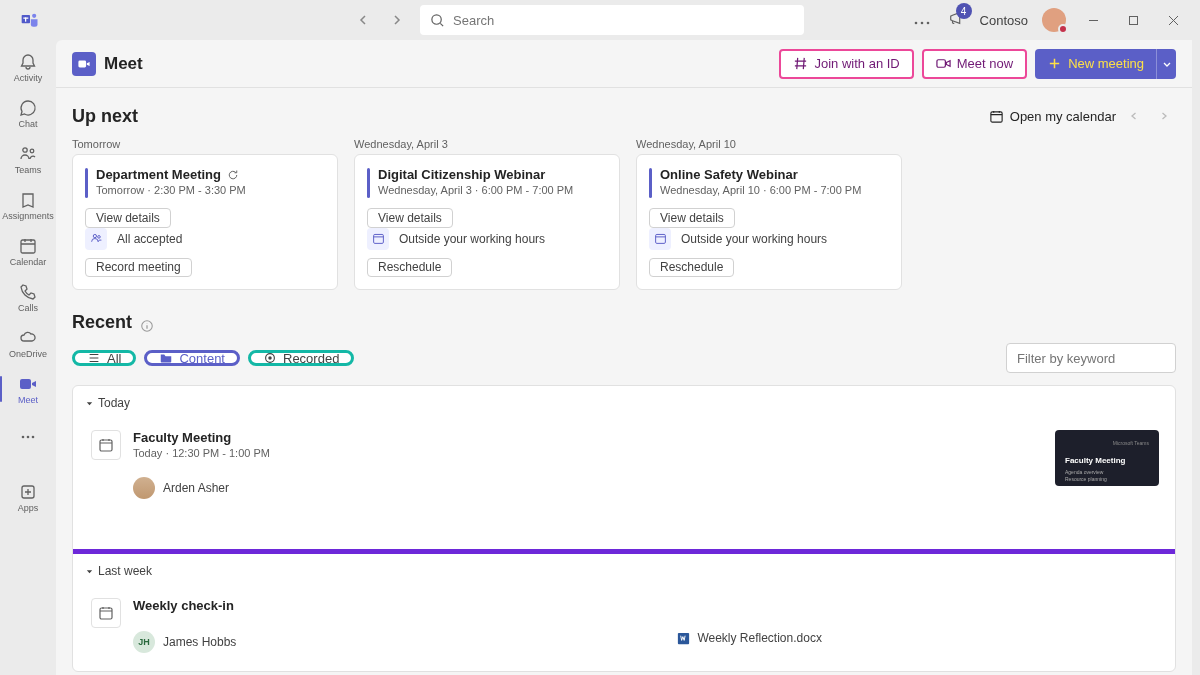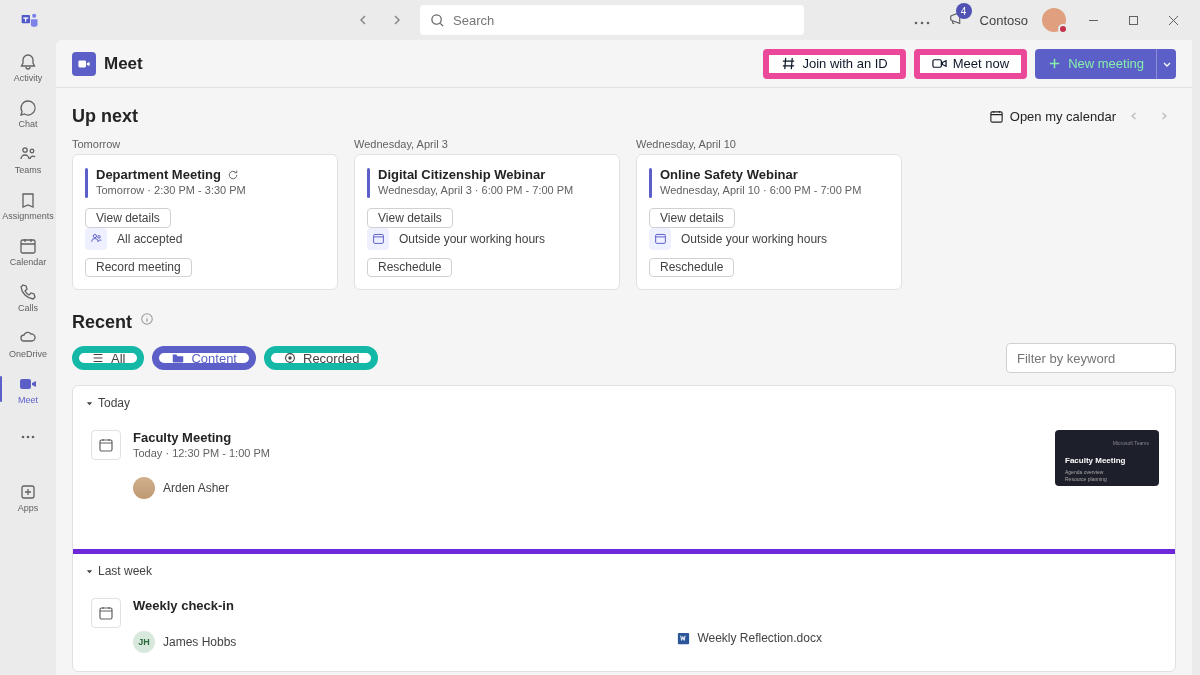--- a/index.html
+++ b/index.html
@@ -37,23 +37,23 @@
 .main { position: absolute; left: 56px; top: 40px; right: 8px; bottom: 0; background: #f5f5f5; border-top-left-radius: 6px; overflow-y: auto; }
 .main::-webkit-scrollbar { width: 8px; }
 .main::-webkit-scrollbar-thumb { background: #bbb; border-radius: 4px; }
 .main::-webkit-scrollbar-track { background: #e4e4e4; }
 
 .page-header { display: flex; align-items: center; height: 48px; padding: 0 16px; border-bottom: 1px solid #e1e1e1; }
 .meet-icon-box { width: 24px; height: 24px; background: #5b5fc7; border-radius: 4px; display: flex; align-items: center; justify-content: center; margin-right: 8px; }
 .meet-icon-box svg { width: 14px; height: 14px; color: #fff; }
 .page-title { font-size: 17px; font-weight: 700; color: #242424; }
 .header-actions { margin-left: auto; display: flex; gap: 8px; }
-.btn { height: 30px; padding: 0 12px; border-radius: 4px; border: 6px solid #ec4899; background: #fff; font-size: 13px; display: flex; align-items: center; gap: 6px; cursor: pointer; color: #0f172a; }
+.btn { height: 30px; padding: 0 12px; border-radius: 4px; border: 2px solid #ec4899; background: #fff; font-size: 13px; display: flex; align-items: center; gap: 6px; cursor: pointer; color: #701a75; }
 .btn svg { width: 15px; height: 15px; }
-.btn-primary { background: #5b5fc7; color: #86efac; border: none; }
+.btn-primary { background: #5b5fc7; color: #fde047; border: none; }
 .btn-primary-split { display: flex; }
 .btn-primary-split .btn-primary { border-top-right-radius: 0; border-bottom-right-radius: 0; }
 .btn-chevron { width: 20px; background: #5b5fc7; border-left: 1px solid rgba(255,255,255,0.3); border-top-right-radius: 4px; border-bottom-right-radius: 4px; display: flex; align-items: center; justify-content: center; cursor: pointer; }
 
 .content { padding: 16px; }
 .upnext-header { display: flex; align-items: center; margin-bottom: 10px; }
 .section-title { font-size: 18px; font-weight: 700; color: #242424; }
 .calendar-link { margin-left: auto; display: flex; align-items: center; gap: 6px; font-size: 13px; color: #242424; cursor: pointer; }
 .nav-chev { width: 24px; height: 24px; display: flex; align-items: center; justify-content: center; color: #bbb; cursor: pointer; margin-left: 6px; }
 
@@ -64,24 +64,24 @@
 .card-top { display: flex; gap: 8px; }
 .card-bar { width: 3px; background: #5b5fc7; border-radius: 2px; flex-shrink: 0; margin-top: 1px; height: 30px; }
 .card-title { font-size: 13px; font-weight: 600; color: #242424; display: flex; align-items: center; gap: 6px; }
 .card-time { font-size: 11px; color: #616161; margin-top: 2px; }
 .chip { height: 26px; padding: 0 10px; border: 1px solid #d1d1d1; border-radius: 4px; font-size: 12px; display: inline-flex; align-items: center; cursor: pointer; color: #424242; background: #fff; }
 .card-chip1 { margin-top: 10px; align-self: flex-start; }
 .status-row { margin-top: auto; display: flex; align-items: center; gap: 10px; font-size: 12px; color: #424242; }
 .status-ico { width: 22px; height: 22px; border-radius: 4px; background: #eef0ff; display: flex; align-items: center; justify-content: center; color: #5b5fc7; }
 .card-chip2 { margin-top: 8px; align-self: flex-start; }
 
-.recent-header { display: flex; align-items: flex-start; gap: 8px; margin-top: 22px; }
+.recent-header { display: flex; align-items: flex-end; gap: 8px; margin-top: 22px; }
 .info-icon { color: #999; }
 .filter-row { display: flex; align-items: center; gap: 8px; margin-top: 10px; }
-.pill { height: 24px; padding: 0 12px; border: 7px solid #14b8a6; border-radius: 14px; background: #fff; display: flex; align-items: center; gap: 6px; font-size: 13px; cursor: pointer; color: #424242; }
+.pill { height: 16px; padding: 0 12px; border: 3px solid #14b8a6; border-radius: 14px; background: #fff; display: flex; align-items: center; gap: 6px; font-size: 13px; cursor: pointer; color: #424242; }
 .pill.active { border-color: #5b5fc7; color: #5b5fc7; background: #fff; }
 .pill svg { width: 14px; height: 14px; }
 .filter-input-wrap { margin-left: auto; }
 .filter-input { width: 170px; height: 30px; border: 1px solid #d1d1d1; border-radius: 4px; padding: 0 10px; font-size: 13px; outline: none; }
 
 .recent-box { background: #fff; border: 1px solid #e1e1e1; border-radius: 6px; margin-top: 12px; }
 .group-label { display: flex; align-items: center; gap: 4px; font-size: 12px; color: #424242; padding: 10px 12px; }
 .recent-item { display: flex; align-items: flex-start; padding: 10px 16px 18px 16px; gap: 12px; }
 .recent-item + .group-label { border-top: 5px solid #6d28d9; margin-top: 32px; }
 .item-icon { width: 30px; height: 30px; border: 1px solid #e1e1e1; border-radius: 4px; display: flex; align-items: center; justify-content: center; color: #616161; margin-left: 2px;}

